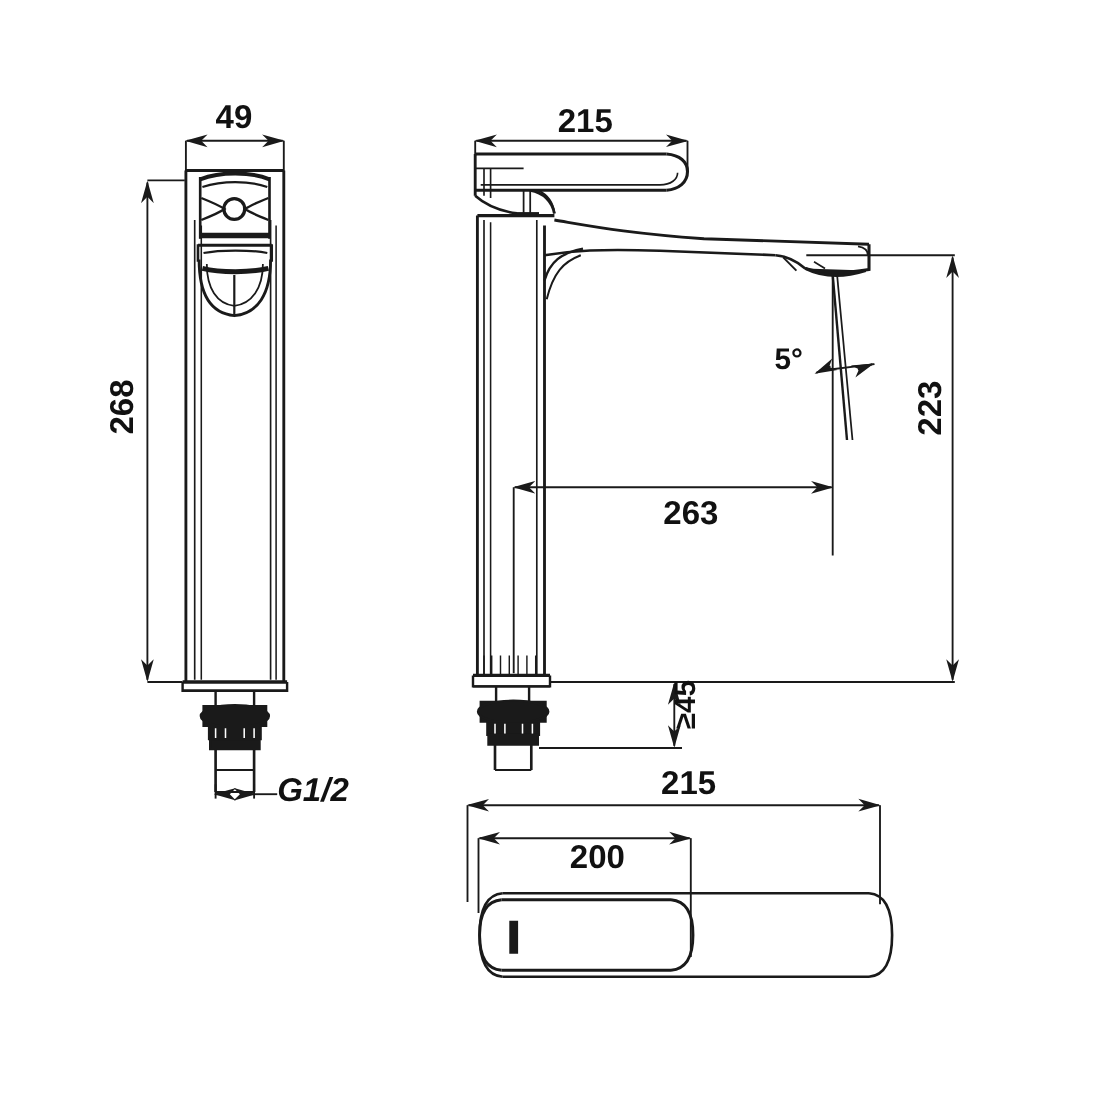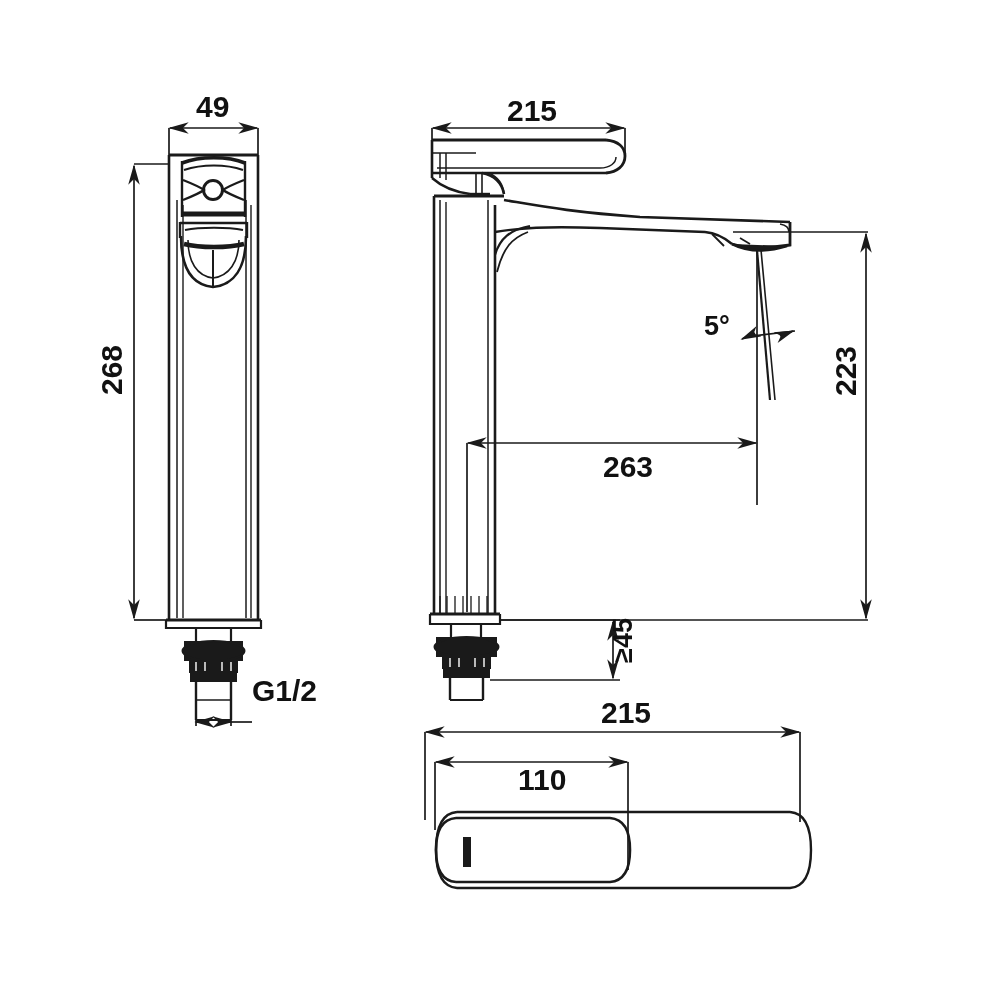--- a/index.html
+++ b/index.html
@@ -244,29 +244,29 @@
         <path d="M436,762 L627,762" marker-start="url(#arrStart)" marker-end="url(#arrEnd)"></path>
       </g>
 
     </g>
   </svg>
 
   <div class="dim-label sz-big" style="left:196px; top:92px;">49</div>
 
   <div class="dim-label sz-big rot90" style="left:72px; top:355px; width:80px; text-align:center;">268</div>
 
-  <div class="dim-label sz-big" style="left:252px; top:676px;">G1/2</div>
+  <div class="dim-label sz-big" style="left:252px; top:704px;font-style:italic;">G1/2</div>
 
   <div class="dim-label sz-big" style="left:507px; top:96px;">215</div>
 
   <div class="dim-label sz-big rot90" style="left:806px; top:356px; width:80px; text-align:center;">223</div>
 
   <div class="dim-label sz-big" style="left:603px; top:452px;">263</div>
 
   <div class="dim-label sz-mid" style="left:704px; top:313px;">5°</div>
 
   <div class="dim-label sz-mid rot90" style="left:587px; top:627px; width:72px; text-align:center;">≥45</div>
 
   <div class="dim-label sz-big" style="left:601px; top:698px;">215</div>
 
-  <div class="dim-label sz-big" style="left:518px; top:765px;">110</div>
+  <div class="dim-label sz-big" style="left:518px; top:765px;">200</div>
 
 </div>
 
 </body></html>

